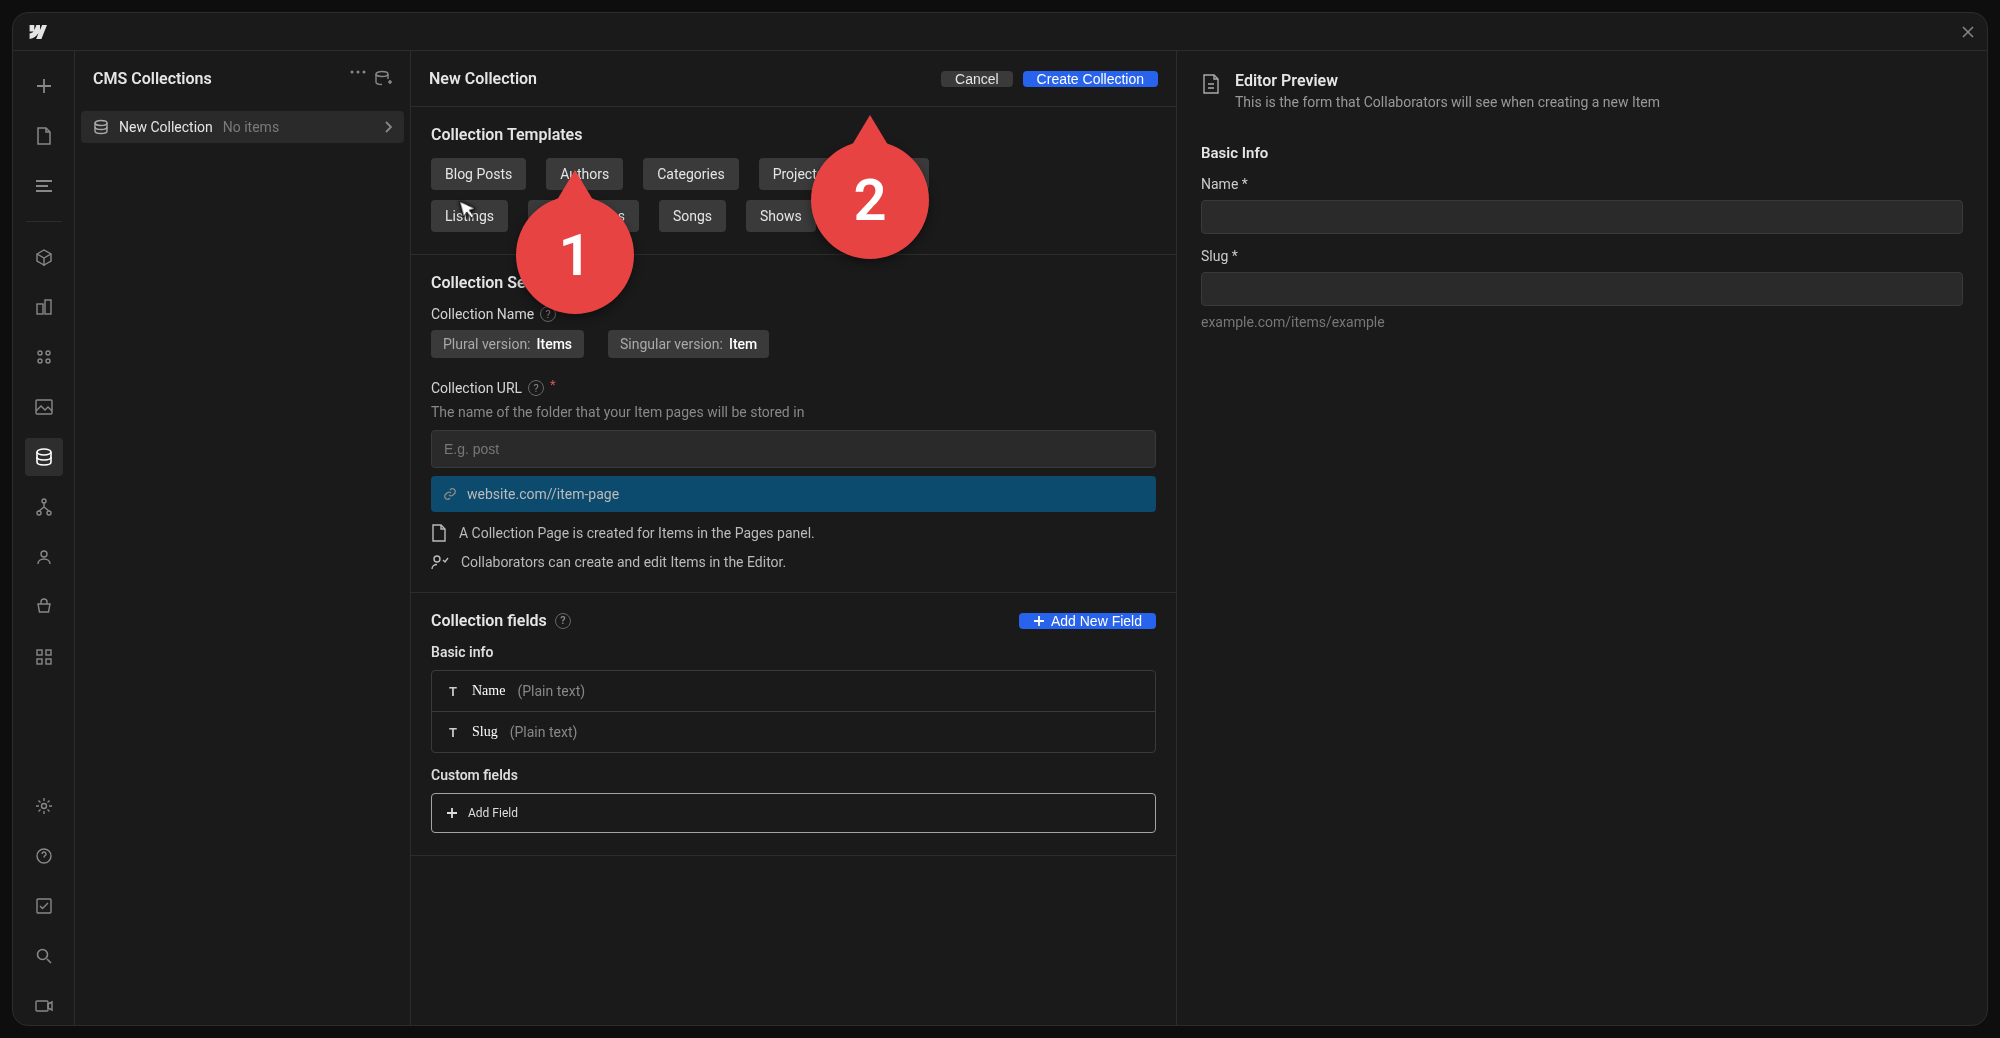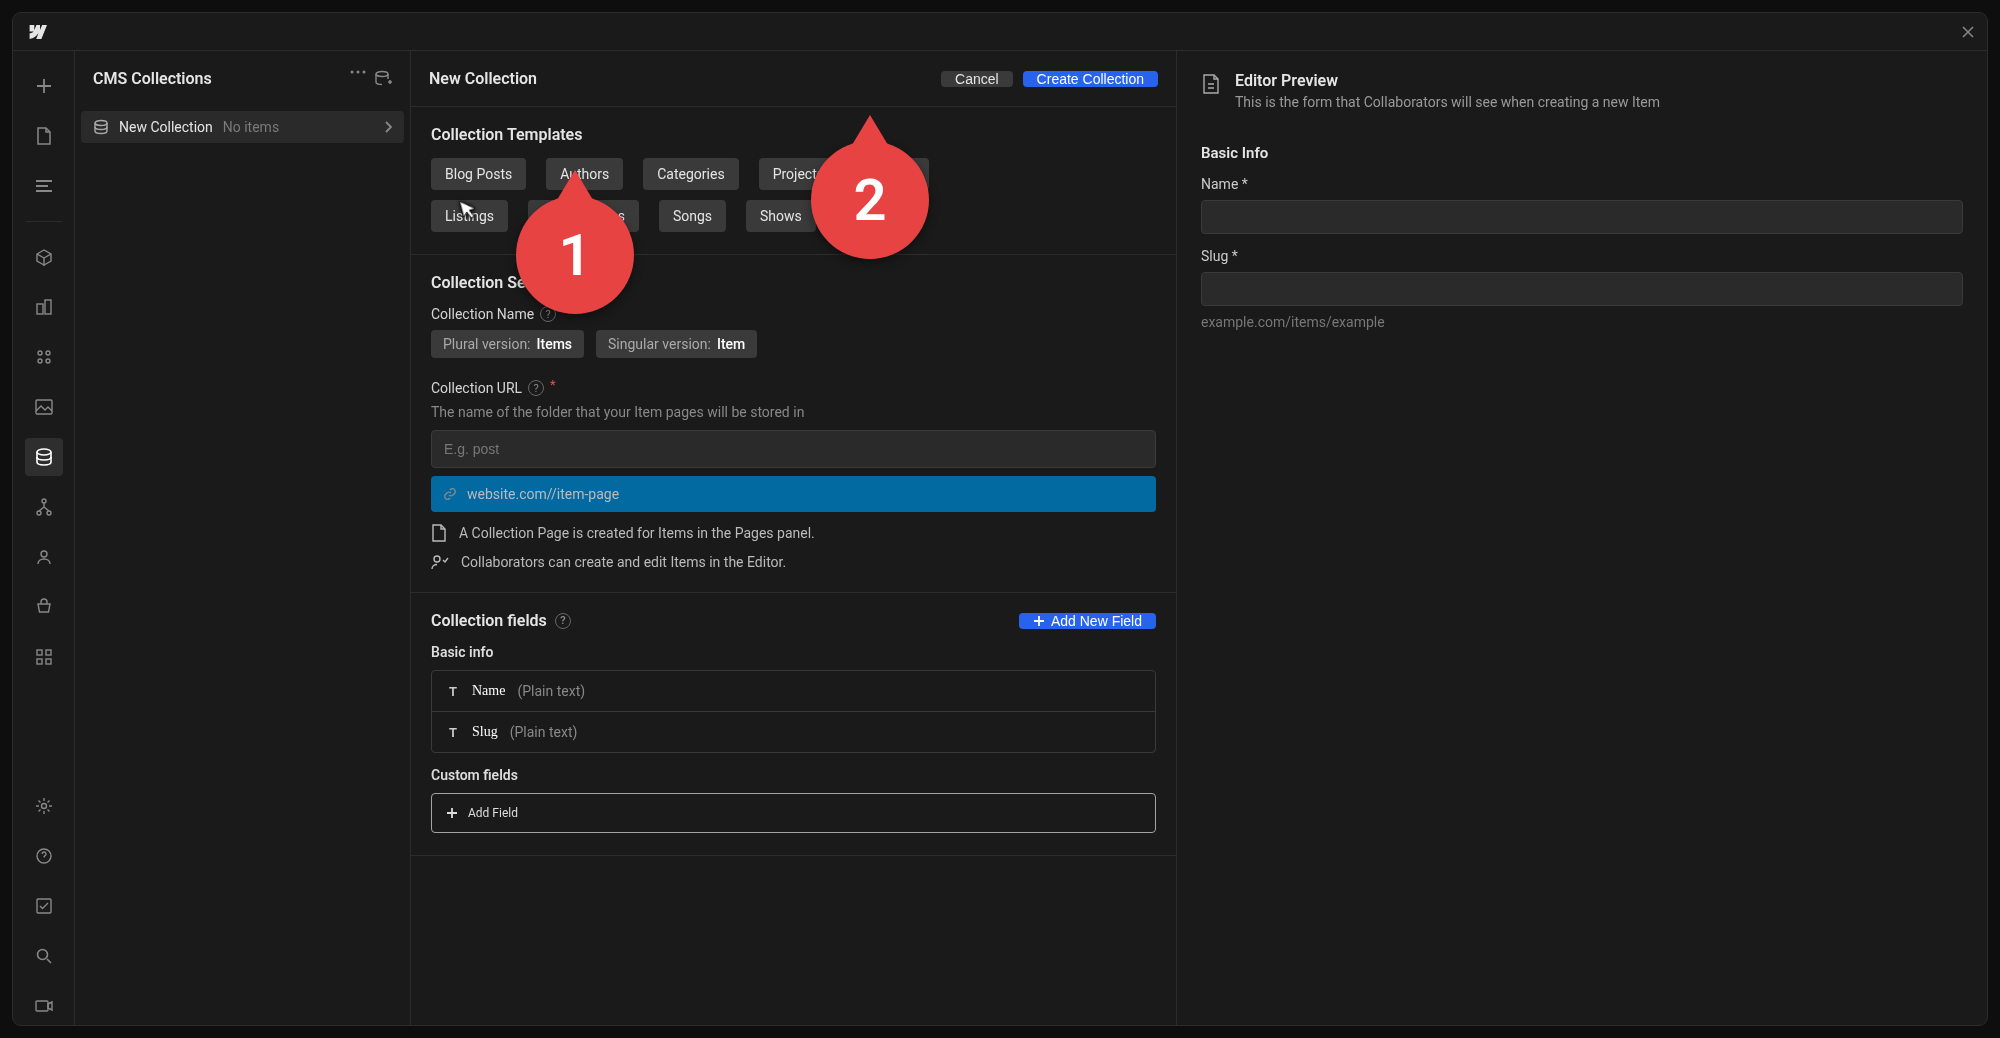--- a/index.html
+++ b/index.html
@@ -8,21 +8,21 @@
   background: #0e0e0e;
   color: #e5e5e5;
   width: 2000px;
   height: 1038px;
   overflow: hidden;
   padding: 12px;
 }
 .app-window {
   background: #1a1a1a;
   border: 1px solid #2c2c2c;
-  border-radius: 9px;
+  border-radius: 16px;
   width: 100%;
   height: 100%;
   display: flex;
   flex-direction: column;
   overflow: hidden;
 }
 .topbar {
   height: 38px;
   border-bottom: 1px solid #2c2c2c;
   display: flex;
@@ -149,30 +149,30 @@
 .text-input {
   width: 100%;
   background: #2a2a2a;
   border: 1px solid #3a3a3a;
   border-radius: 4px;
   padding: 10px 12px;
   color: #e5e5e5;
   font-size: 14px;
 }
 .text-input::placeholder { color: #777; }
-.version-chips { display:flex; gap:12px; margin-top:2px; }
+.version-chips { display:flex; gap:24px; margin-top:2px; }
 .version-chip {
   background:#3a3a3a; border-radius:4px; padding:6px 12px; font-size:14px;
   display:flex; gap:6px;
 }
 .version-chip .k { color:#aaa; }
 .version-chip .v { color:#fff; font-weight:500; }
 .subtle { color:#888; font-size:14px; margin-top:4px; }
 .url-preview {
-  background:#0369a1; border-radius:4px; padding:10px 12px; margin-top:8px;
+  background:#0c4a6e; border-radius:4px; padding:10px 12px; margin-top:8px;
   color:#bbb; font-size:14px; display:flex; align-items:center; gap:10px;
 }
 .info-line {
   display:flex; align-items:center; gap:12px; color:#bbb; font-size:14px;
   margin-top:12px;
 }
 .fields-box {
   border:1px solid #3a3a3a; border-radius:4px; overflow:hidden;
 }
 .field-row {

